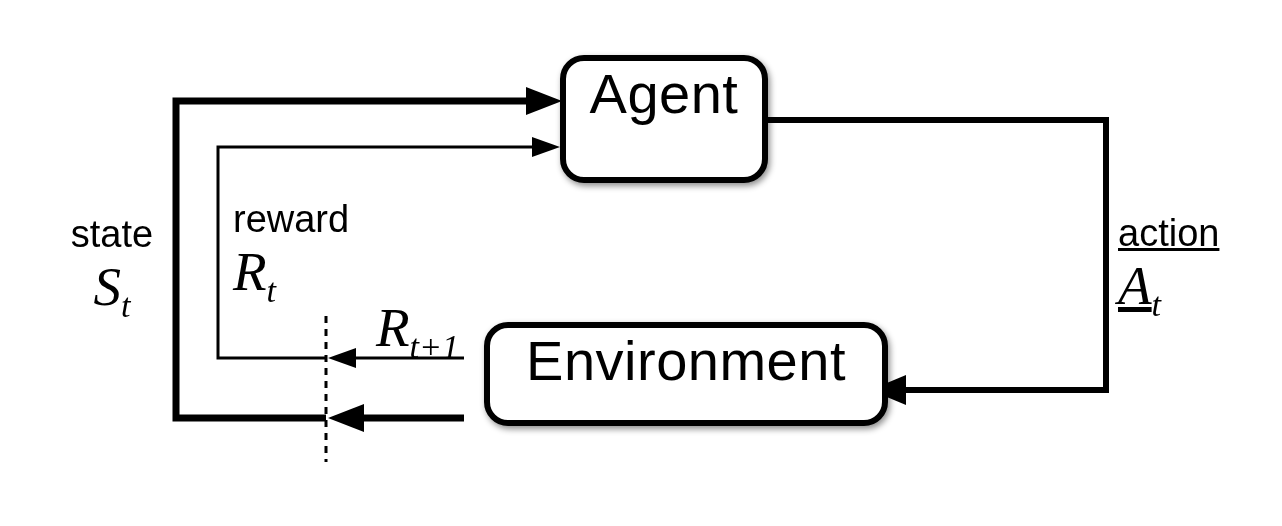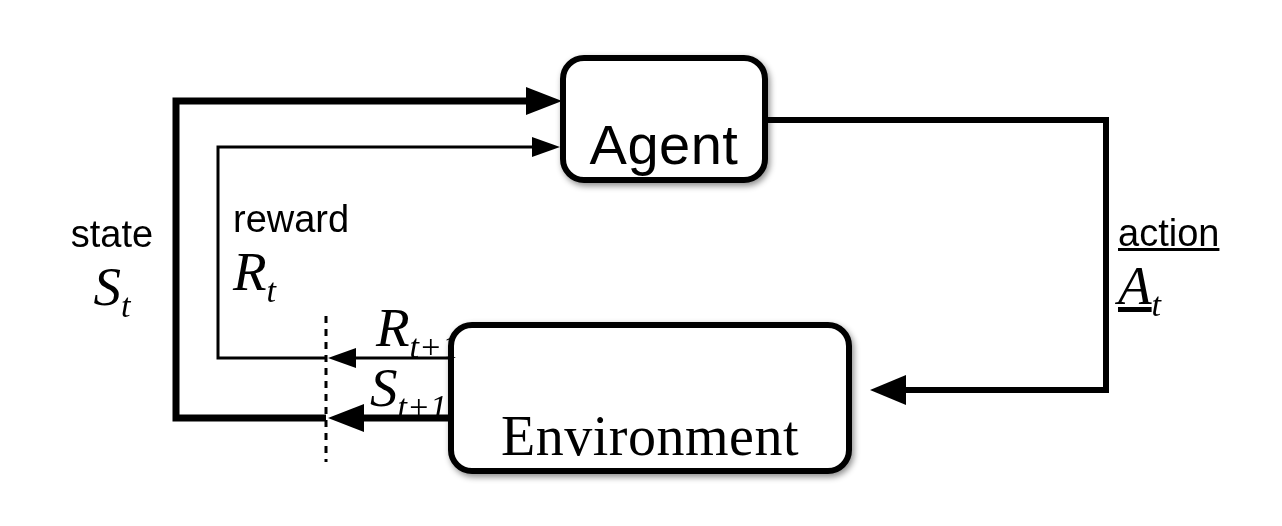--- a/index.html
+++ b/index.html
@@ -38,28 +38,28 @@
   }
   .connector-layer .arrowhead { fill: var(--line-color); }
 
   .node {
     position: absolute;
     background: var(--bg-color);
     border: 6px solid var(--line-color);
     border-radius: 24px;
     box-shadow: 2px 3px 6px rgba(0,0,0,0.45);
     display: flex;
-    align-items: flex-end;
+    align-items: flex-start;
     justify-content: center;
     font-size: 56px;
     color: var(--text-color);
     letter-spacing: 0.5px;
   }
   .node.agent { left: 560px; top: 55px; width: 208px; height: 128px; }
-  .node.environment { left: 448px; top: 322px; width: 404px; height: 152px; font-family: Liberation Serif, serif; }
+  .node.environment { left: 484px; top: 322px; width: 404px; height: 104px; }
 
   .signal-label {
     position: absolute;
     color: var(--text-color);
     font-size: 38px;
     line-height: 1.15;
   }
   .signal-label.centered { text-align: center; }
   .math {
     font-family: "Liberation Serif", serif;
@@ -121,17 +121,14 @@
 
   <div class="signal-label label-action">
     <div>action</div>
     <div class="math"><span>A</span><sub>t</sub></div>
   </div>
 
   <div class="signal-label label-next-reward">
     <div class="math"><span>R</span><sub>t+1</sub></div>
   </div>
 
-  <div class="signal-label label-next-state">
-    <div class="math"><span>S</span><sub>t+1</sub></div>
-  </div>
 
 </div>
 
 </body></html>

